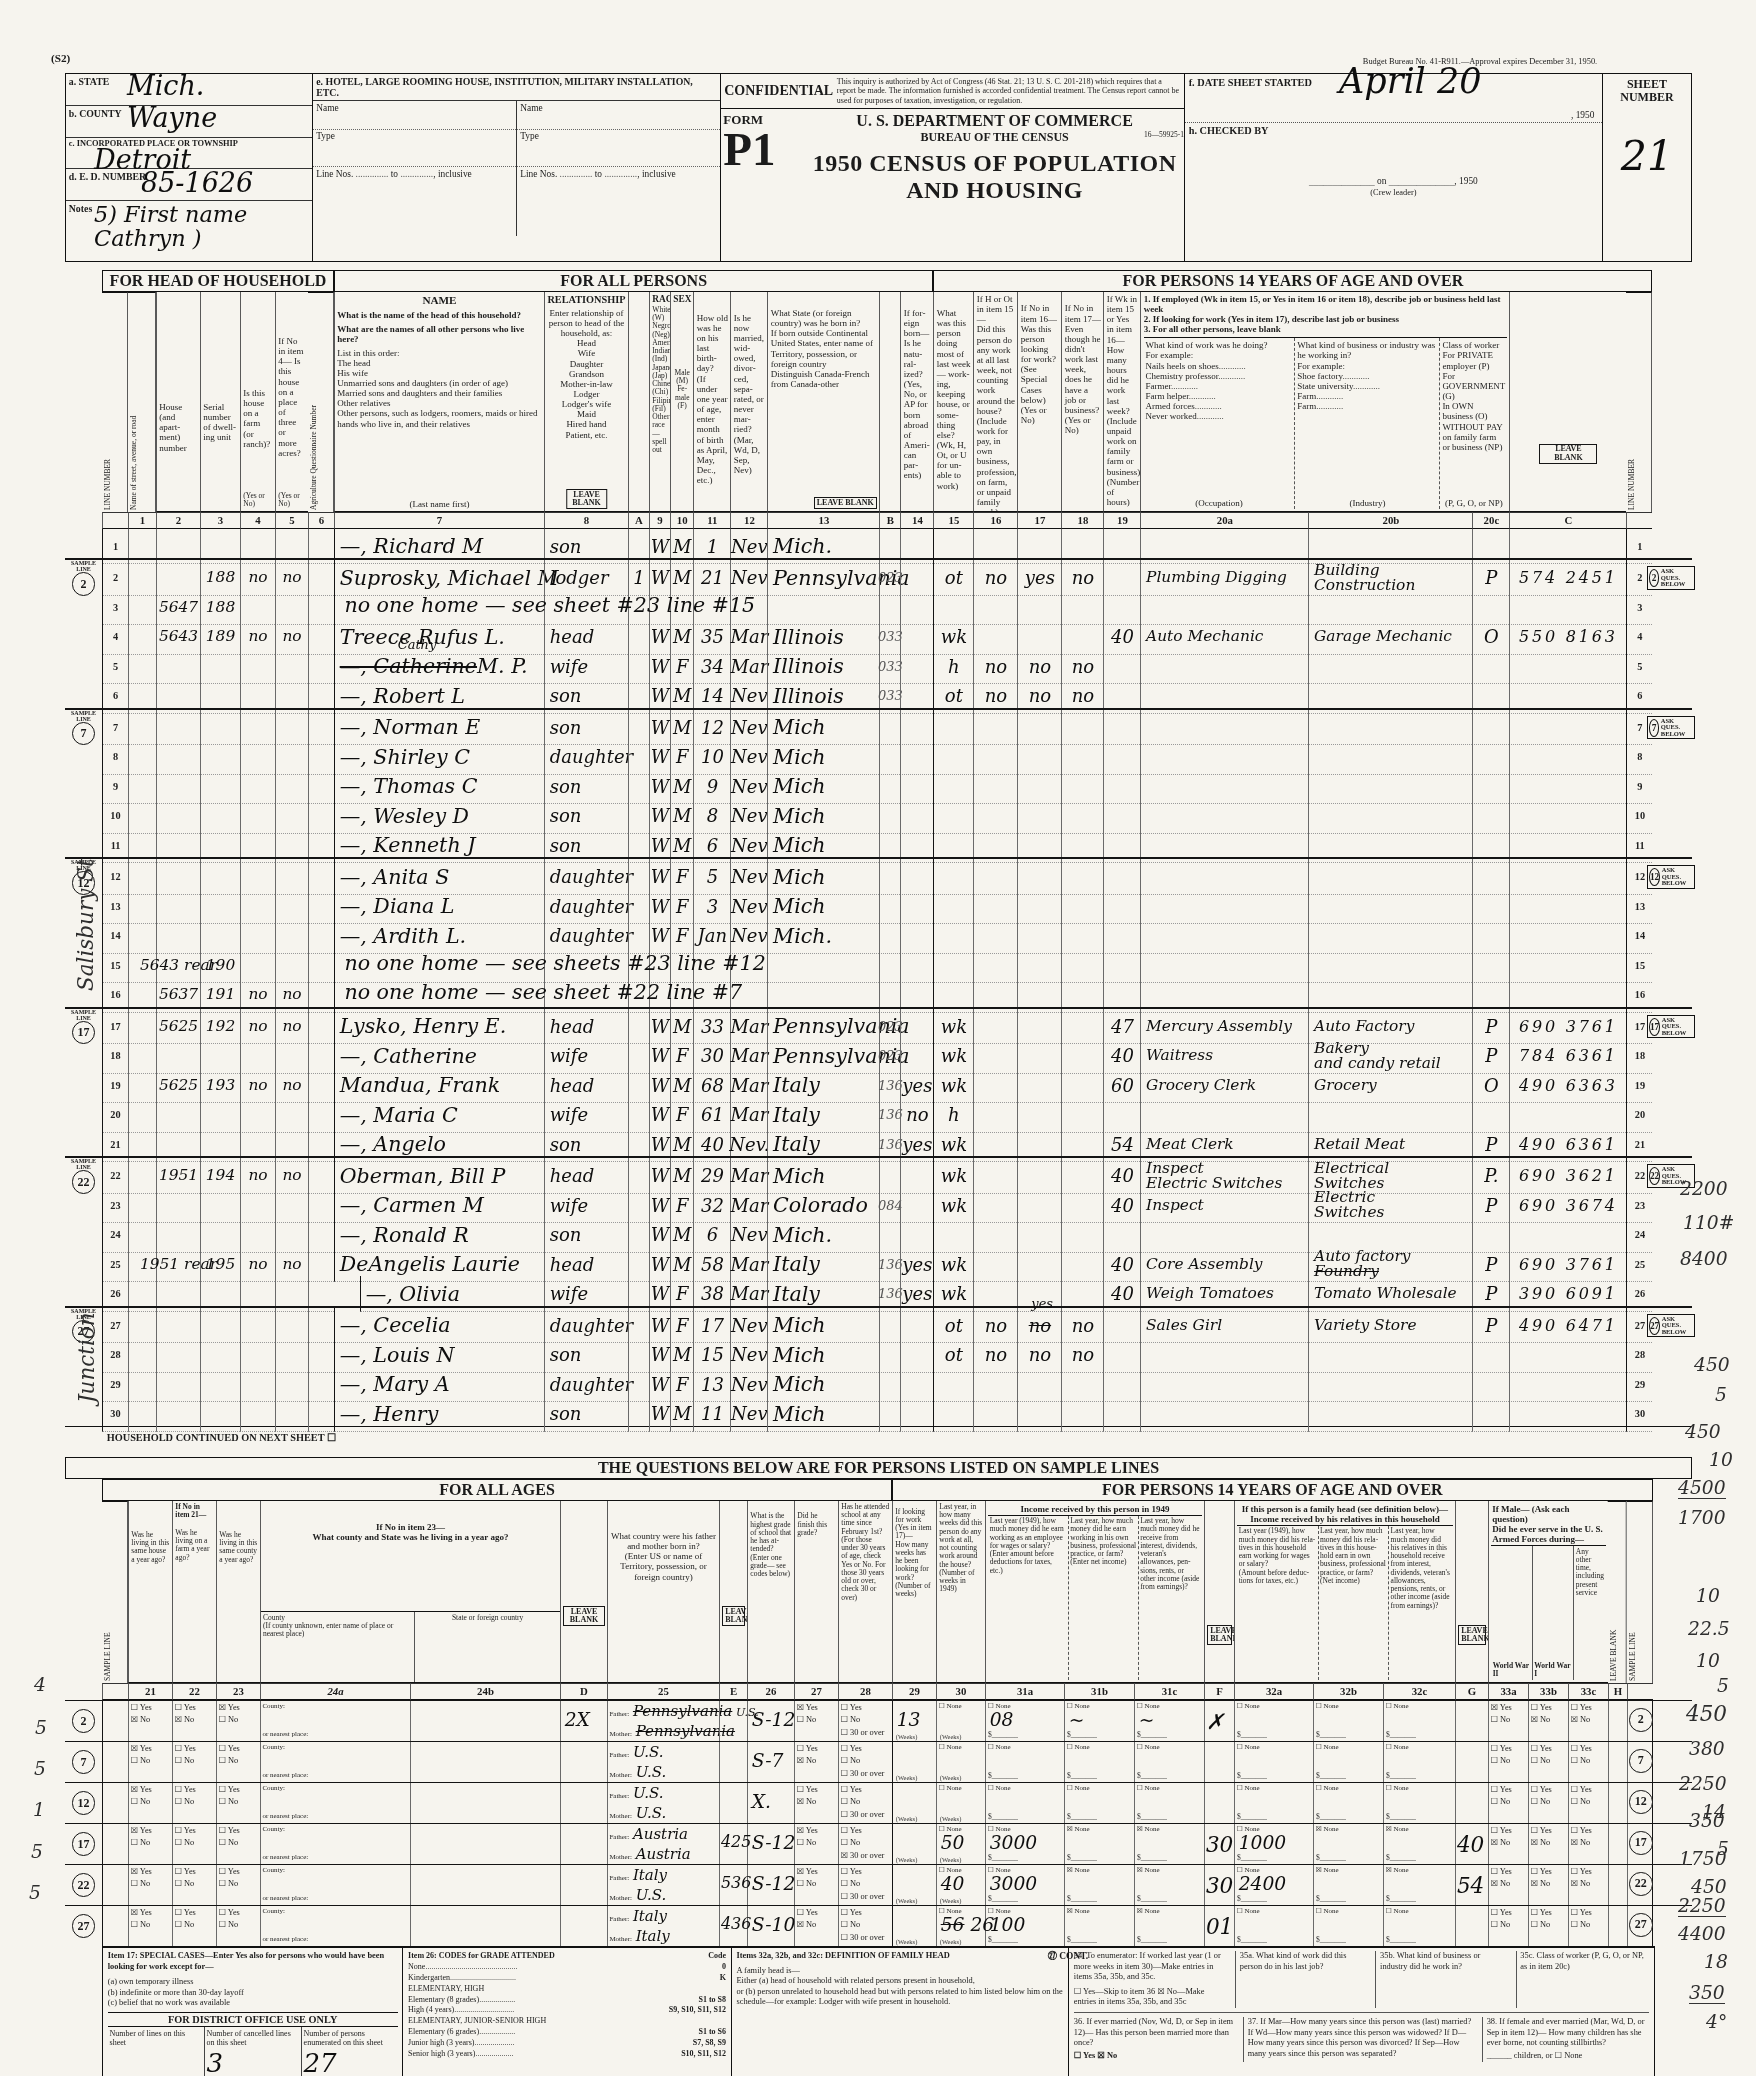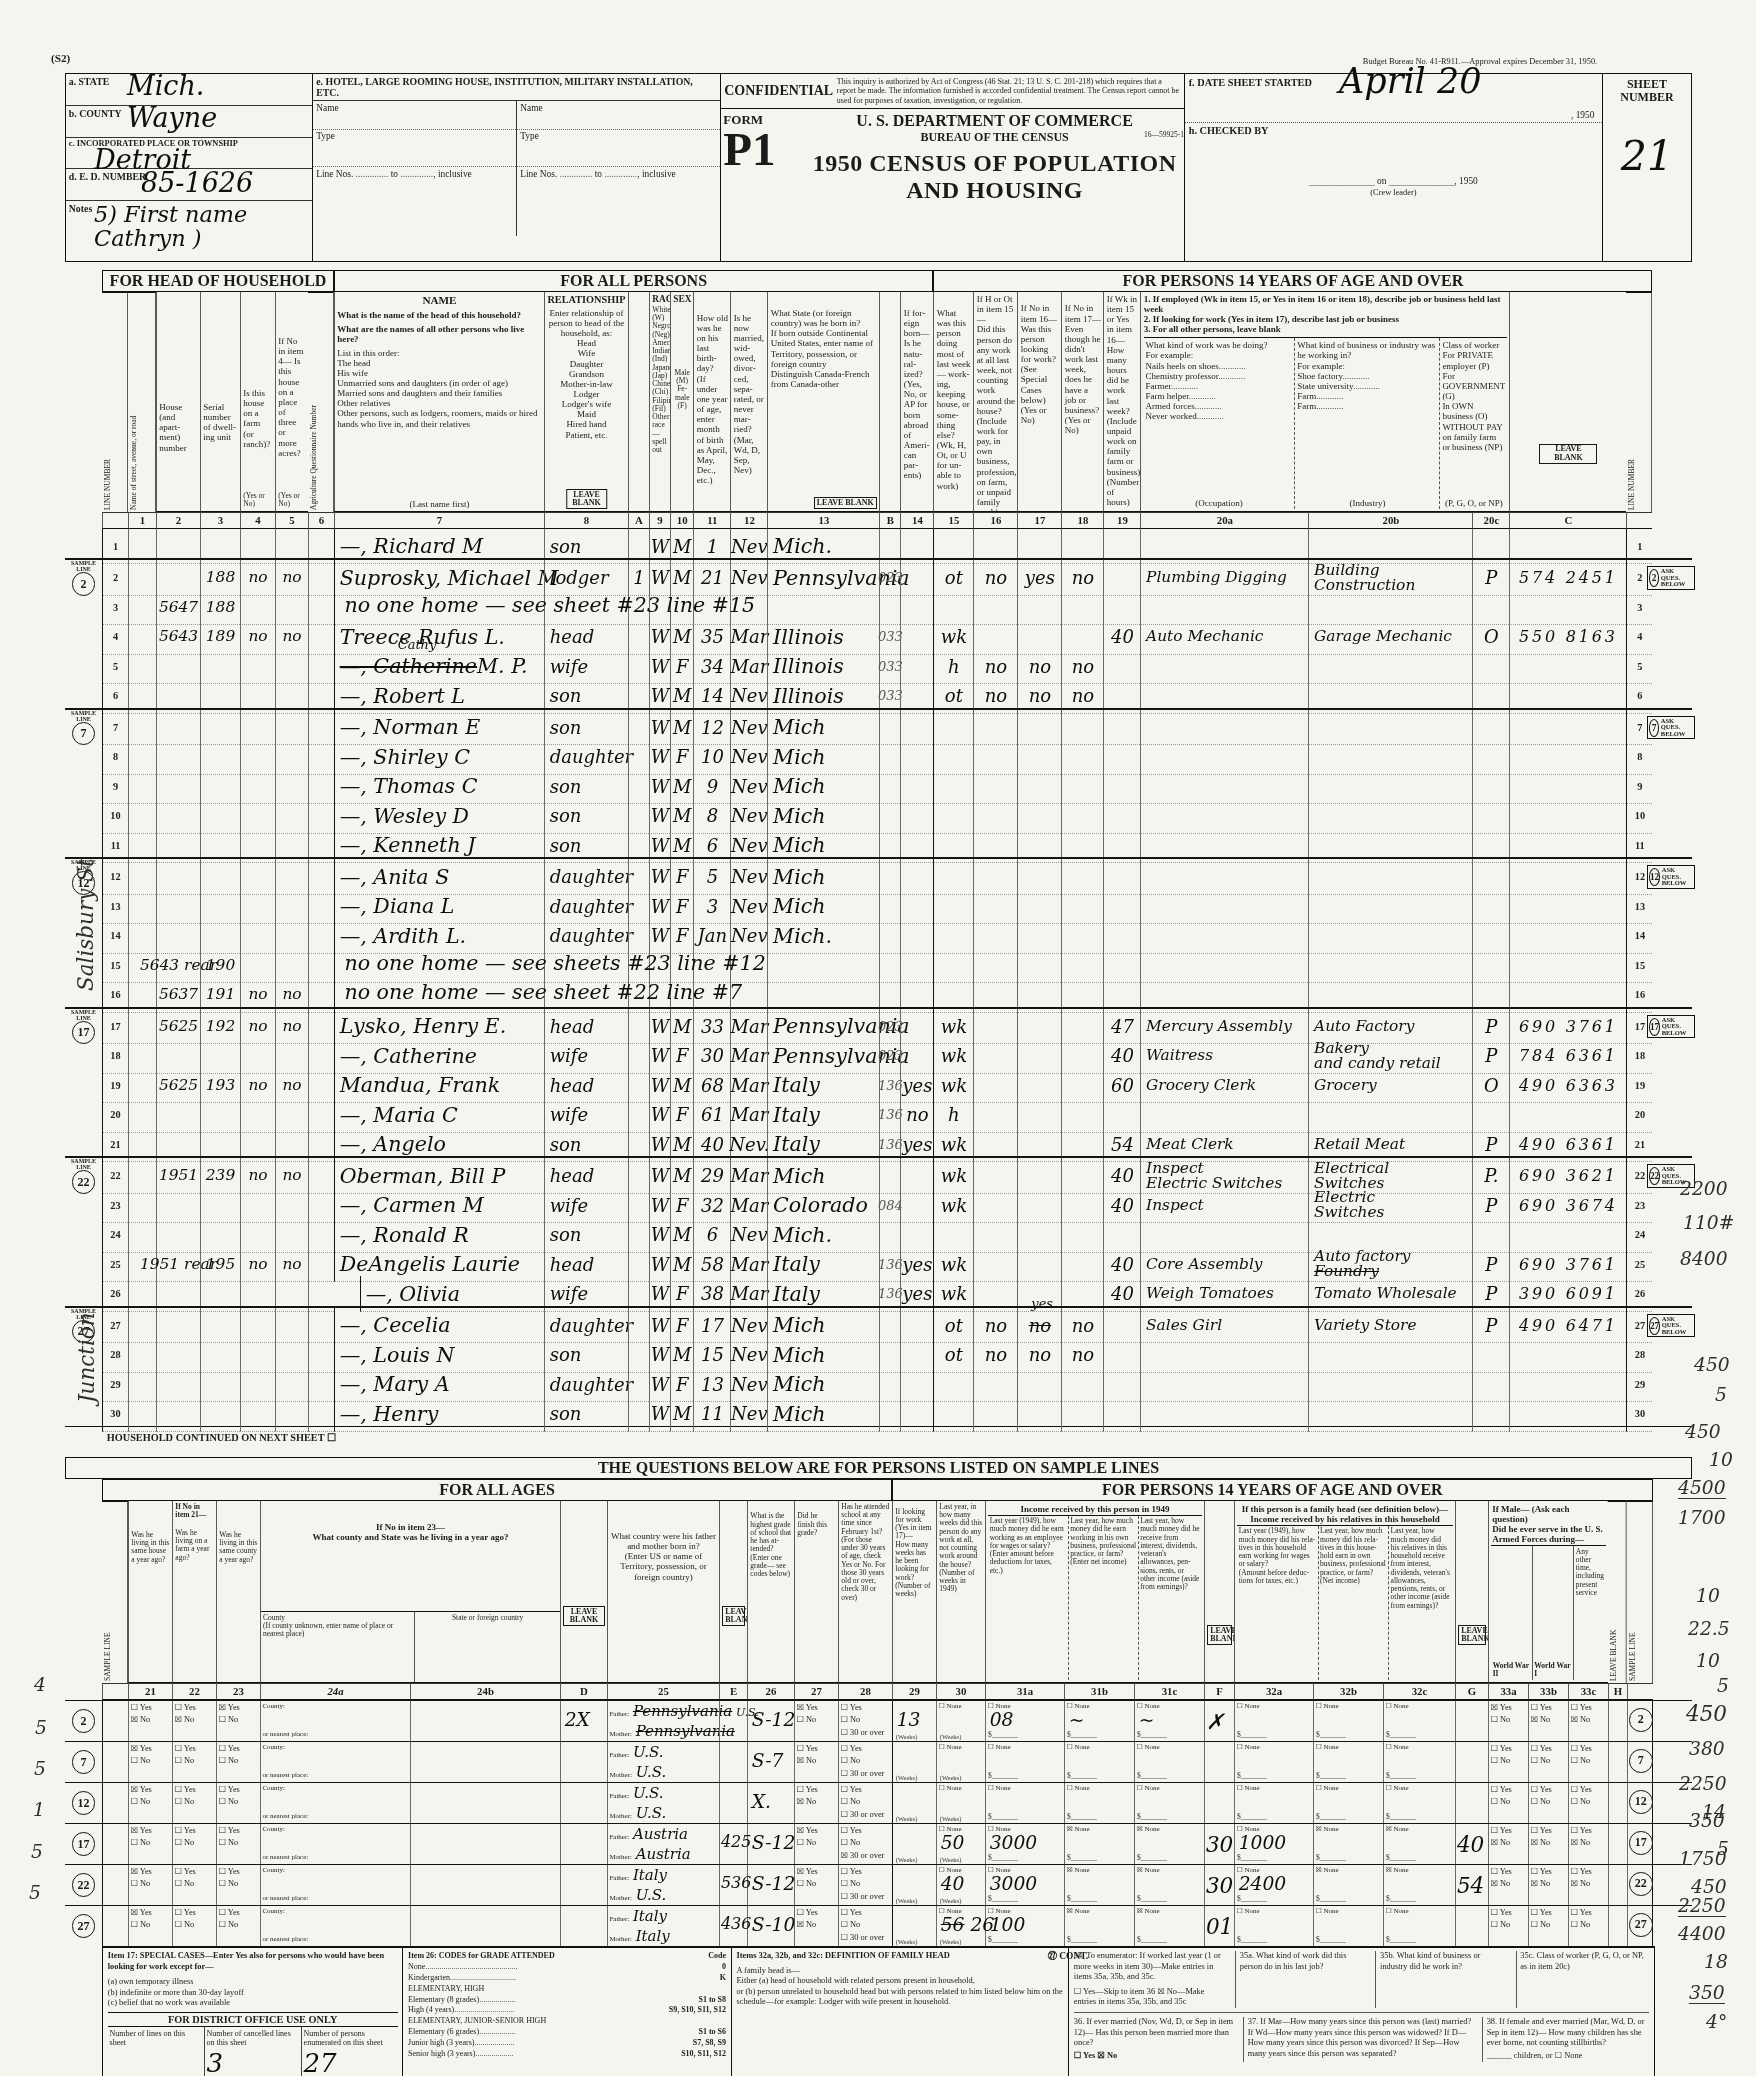--- a/index.html
+++ b/index.html
@@ -1783,21 +1783,21 @@
           <div style="grid-column:1;" class="badge">
             <div style="text-align:center;">
               <div class="samlab">SAM­PLE LINE</div>
               <span class="circ">22</span>
             </div>
           </div>
           <div style="grid-column:2;" class="lnum">22</div>
           <div style="grid-column:3;" class="c"></div>
           <div style="grid-column:4;" class="c hw hw3">1951</div>
           <div style="grid-column:5;" class="c hw hw3">
-            <span>239</span>
+            <span>194</span>
           </div>
           <div style="grid-column:6;" class="c hw hw3">no</div>
           <div style="grid-column:7;" class="c hw hw3">no</div>
           <div style="grid-column:8;" class="c"></div>
           <div style="grid-column:9;" class="c l hw hw1 hv">
             <span class="cross"></span>
             <span class="above hw"></span>
             <span>Oberman, Bill P</span>
 
           </div>

